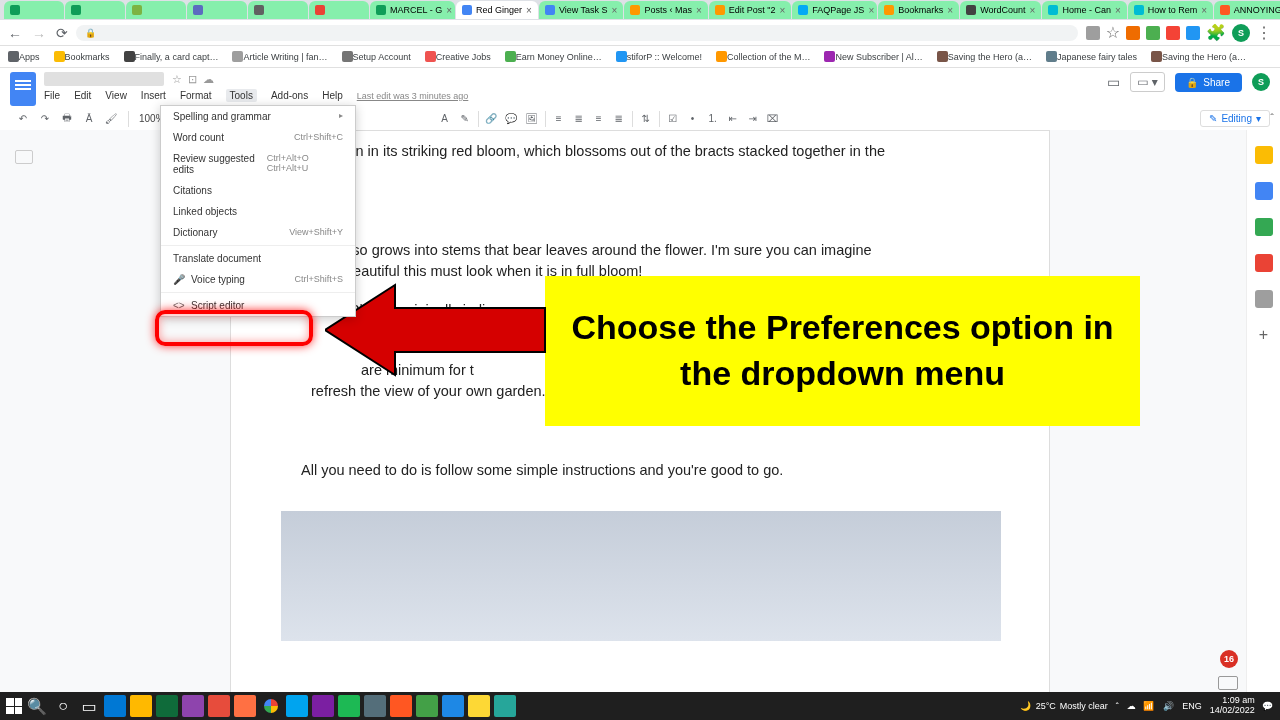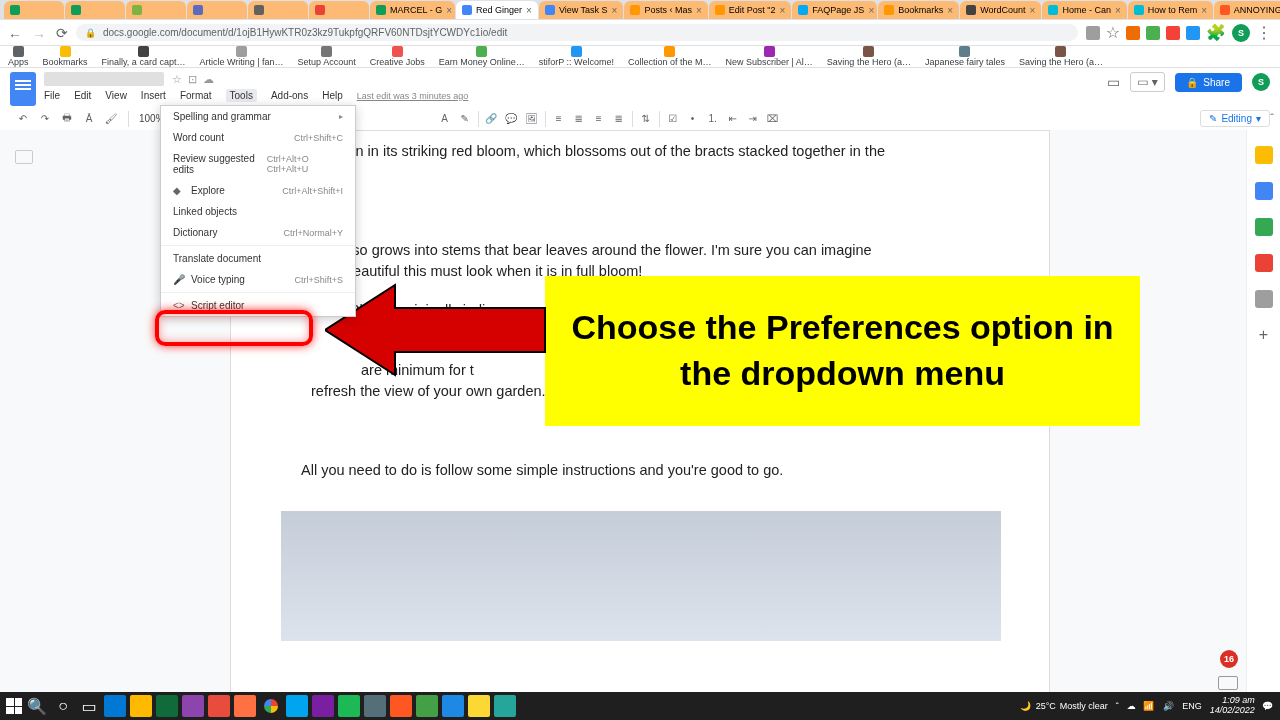--- a/index.html
+++ b/index.html
@@ -2,34 +2,34 @@
 <html><head>
 <meta charset="utf-8">
 <style>
 * { margin: 0; padding: 0; box-sizing: border-box; font-family: Arial, sans-serif; }
 body { width: 1280px; height: 720px; overflow: hidden; background: #fff; position: relative; }
 
 
 .browser-top { background: #dee1e6; height: 20px; display: flex; align-items: center; padding: 0 4px; }
 .tab-strip { display: flex; height: 20px; align-items: center; gap: 0; flex: 1; }
 .tab { background: #fff; border-radius: 6px 6px 0 0; padding: 2px 6px; font-size: 9px; display: flex; align-items: center; gap: 4px; max-width: 85px; min-width: 60px; height: 18px; margin-right: 1px; white-space: nowrap; overflow: hidden; }
-.tab.inactive { background: #fdba74; }
+.tab.inactive { background: #86efac; }
 .tab-icon { width: 10px; height: 10px; border-radius: 2px; flex-shrink: 0; }
 .tab-close { margin-left: auto; font-size: 10px; color: #666; }
 
 .address-row { background: #fff; height: 26px; display: flex; align-items: center; padding: 0 8px; gap: 8px; border-bottom: 1px solid #e0e0e0; }
 .nav-arrows { display: flex; gap: 10px; color: #5f6368; font-size: 14px; }
 .url-bar { flex: 1; background: #f1f3f4; border-radius: 12px; padding: 3px 10px; font-size: 10px; color: #5f6368; display: flex; align-items: center; gap: 6px; }
 .url-lock { font-size: 9px; }
 .ext-icons { display: flex; gap: 6px; align-items: center; }
 .ext-icon { width: 14px; height: 14px; border-radius: 2px; }
 .avatar-circle { width: 18px; height: 18px; border-radius: 50%; background: #0f9d58; color: #fff; display: flex; align-items: center; justify-content: center; font-size: 9px; font-weight: bold; }
 
 .bookmarks-bar { background: #fff; height: 22px; display: flex; align-items: center; padding: 0 8px; gap: 14px; font-size: 9px; color: #3c4043; border-bottom: 1px solid #e0e0e0; }
-.bm-item { display: flex; align-items: center; white-space: nowrap; flex-direction: column; }
+.bm-item { display: flex; align-items: center; white-space: nowrap; }
 .bm-icon { width: 11px; height: 11px; border-radius: 2px; }
 
 
 .docs-header { background: #fff; padding: 4px 10px 0; display: flex; align-items: flex-start; gap: 8px; }
 .docs-logo { width: 26px; height: 34px; background: #4285f4; border-radius: 3px; position: relative; }
 .docs-logo::after { content: ''; position: absolute; top: 8px; left: 5px; right: 5px; height: 2px; background: #fff; box-shadow: 0 4px 0 #fff, 0 8px 0 #fff; }
 .docs-title-area { flex: 1; }
 .docs-title-row { display: flex; align-items: center; gap: 8px; font-size: 13px; color: #444; }
 .docs-title { background: #e0e0e0; width: 120px; height: 14px; border-radius: 2px; }
 .title-icons { display: flex; gap: 6px; color: #999; font-size: 11px; }
@@ -43,21 +43,21 @@
 
 .docs-toolbar { background: #fff; border-bottom: 1px solid #e0e0e0; height: 26px; display: flex; align-items: center; padding: 0 10px; gap: 2px; font-size: 10px; color: #444; }
 .tb-group { display: flex; align-items: center; gap: 4px; padding: 0 4px; }
 .tb-sep { width: 1px; height: 16px; background: #ddd; margin: 0 2px; }
 .tb-btn { width: 18px; height: 18px; display: flex; align-items: center; justify-content: center; color: #5f6368; cursor: pointer; }
 .tb-select { padding: 2px 6px; font-size: 10px; color: #444; }
 .editing-pill { margin-left: auto; display: flex; align-items: center; gap: 4px; font-size: 10px; color: #1a73e8; border: 1px solid #ddd; border-radius: 3px; padding: 2px 8px; }
 
 
 .tools-dropdown { position: absolute; top: 105px; left: 160px; width: 196px; background: #fff; box-shadow: 0 2px 10px rgba(0,0,0,0.2); border: 1px solid #ccc; font-size: 10px; z-index: 100; }
-.dd-item { padding: 5px 12px; display: flex; align-items: center; justify-content: space-between; color: #333; cursor: pointer; }
+.dd-item { padding: 5px 12px; display: flex; align-items: flex-start; justify-content: space-between; color: #333; cursor: pointer; }
 .dd-shortcut { color: #888; font-size: 9px; }
 .dd-sep { height: 1px; background: #eee; margin: 2px 0; }
 .dd-new-badge { background: #1a73e8; color: #fff; border-radius: 8px; padding: 1px 6px; font-size: 8px; }
 .dd-icon-left { width: 12px; display: inline-block; margin-right: 6px; color: #666; }
 .dd-arrow { color: #888; font-size: 8px; }
 
 .highlight-box { position: absolute; top: 310px; left: 155px; width: 158px; height: 36px; border: 4px solid #ff0000; border-radius: 10px; box-shadow: 0 0 10px rgba(255,0,0,0.8), inset 0 0 10px rgba(255,0,0,0.4); pointer-events: none; z-index: 101; }
 
 
 .doc-container { position: absolute; top: 130px; left: 0; right: 0; bottom: 28px; background: #f8f9fa; overflow: hidden; }
@@ -79,21 +79,21 @@
 
 .red-arrow { position: absolute; top: 280px; left: 325px; z-index: 60; }
 
 
 .taskbar { position: absolute; bottom: 0; left: 0; right: 0; height: 28px; background: #1f1f1f; display: flex; align-items: center; padding: 0 6px; gap: 4px; }
 .tb-start { width: 16px; height: 16px; display: grid; grid-template: 1fr 1fr / 1fr 1fr; gap: 1px; }
 .tb-start div { background: #fff; }
 .task-icon { width: 22px; height: 22px; border-radius: 2px; display: flex; align-items: center; justify-content: center; }
 .tray { margin-left: auto; display: flex; align-items: center; gap: 8px; color: #fff; font-size: 9px; }
 .weather { display: flex; align-items: center; gap: 4px; }
-.clock { text-align: right; line-height: 1.1; font-style: italic; }
+.clock { text-align: right; line-height: 1.1; }
 
 .expand-arrows { position: absolute; right: 6px; top: 112px; font-size: 11px; color: #666; }
 .badge-16 { position: absolute; right: 42px; bottom: 52px; width: 18px; height: 18px; background: #d93025; border-radius: 50%; color: #fff; font-size: 9px; display: flex; align-items: center; justify-content: center; font-weight: bold; }
 .explore-btn { position: absolute; right: 42px; bottom: 30px; width: 20px; height: 14px; border: 1px solid #999; border-radius: 2px; }
 </style>
 </head>
 <body>
 
 <div class="browser-top">
   <div class="tab-strip">
@@ -175,21 +175,20 @@
 </div>
 
 <div class="address-row">
   <div class="nav-arrows">
     <span>←</span>
     <span style="color:#bbb">→</span>
     <span>⟳</span>
   </div>
   <div class="url-bar">
     <span class="url-lock">🔒</span>
-    <span>docs.google.com/document/d/1ojB1HywKTR0z3kz9TukpfgQRFV60NTDsjtYCWDYc1io/edit</span>
   </div>
   <div class="ext-icons">
     <div class="ext-icon" style="background:#9e9e9e"></div>
     <span style="color:#666">☆</span>
     <div class="ext-icon" style="background:#ef6c00"></div>
     <div class="ext-icon" style="background:#4caf50"></div>
     <div class="ext-icon" style="background:#f44336"></div>
     <div class="ext-icon" style="background:#2196f3"></div>
     <span style="color:#666">🧩</span>
     <div class="avatar-circle">S</div>
@@ -369,29 +368,28 @@
     </div>
   <div class="dd-item">
       <span>Word count</span>
       <span class="dd-shortcut">Ctrl+Shift+C</span>
     </div>
   <div class="dd-item">
       <span>Review suggested edits</span>
       <span class="dd-shortcut">Ctrl+Alt+O Ctrl+Alt+U</span>
     </div>
   <div class="dd-item">
-      <span><span class="dd-icon-left">◆</span><span>Explore</span></span>
-      <span class="dd-shortcut">Ctrl+Alt+Shift+I</span>
+      <span>Citations</span>
     </div>
   <div class="dd-item">
       <span>Linked objects</span>
     </div>
   <div class="dd-item">
       <span>Dictionary</span>
-      <span class="dd-shortcut">Ctrl+Normal+Y</span>
+      <span class="dd-shortcut">View+Shift+Y</span>
     </div>
   <div class="dd-sep"></div>
   <div class="dd-item">
       <span>Translate document</span>
     </div>
   <div class="dd-item">
       <span><span class="dd-icon-left">🎤</span><span>Voice typing</span></span>
       <span class="dd-shortcut">Ctrl+Shift+S</span>
     </div>
   <div class="dd-sep"></div>

